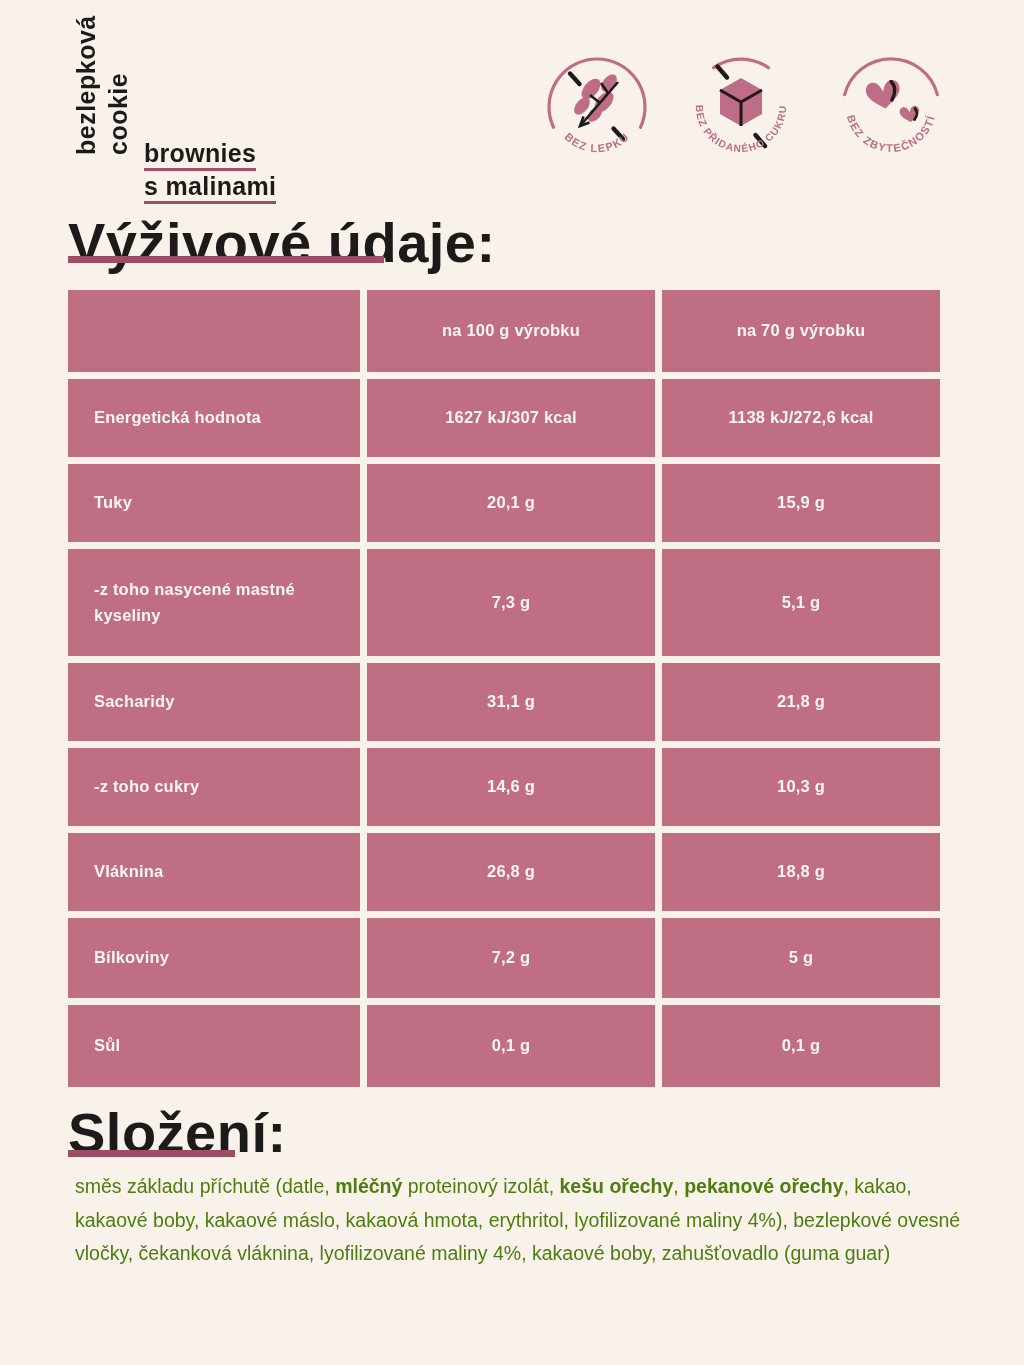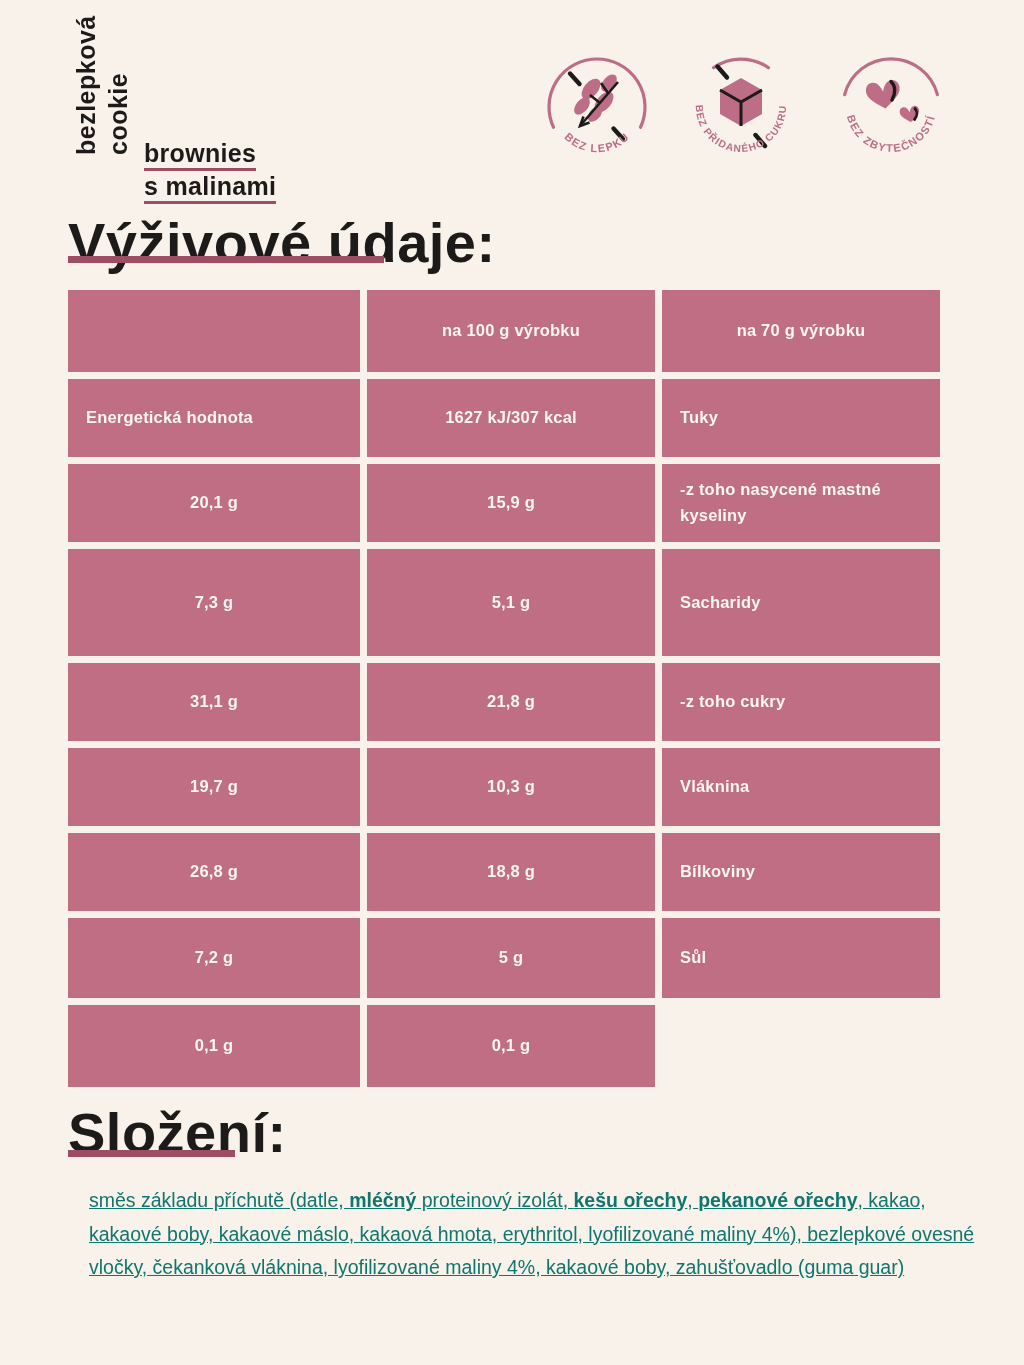--- a/index.html
+++ b/index.html
@@ -66,26 +66,26 @@
     grid-template-columns:292px 288px 278px;
     grid-template-rows:82px 78px 78px 107px 78px 78px 78px 80px 82px;
     gap:7px;
   }
   .cell{
     background:var(--cell);color:var(--cell-text);
     font-weight:700;font-size:16.5px;letter-spacing:.2px;
     display:flex;align-items:center;justify-content:center;
     text-align:center;line-height:1.55;
   }
-  .label-cell{justify-content:flex-start;text-align:left;padding:0 58px 0 18px;}
+  .label-cell{justify-content:flex-start;text-align:left;padding:0 58px 0 26px;}
 
   
   .ingredients{
-    position:absolute;left:75px;top:1170px;width:886px;margin:14px;
-    font-size:19.5px;line-height:33.5px;color:#0f766e;font-weight:400;text-decoration:underline;
+    position:absolute;left:75px;top:1170px;width:886px;margin:0;
+    font-size:19.5px;line-height:33.5px;color:#4d7c0f;font-weight:400;
   }
   .ingredients .b{font-weight:700;}
 </style>
 </head>
 <body>
 
 <div class="page">
 
   <div class="vert vert-1">bezlepková</div>
   <div class="vert vert-2">cookie</div>
@@ -147,31 +147,32 @@
   <h1 id="nutrition-heading" class="big-heading">Výživové údaje:</h1>
   <div class="rule rule-1"></div>
 
   <div class="table">
     <div class="cell"></div>
     <div class="cell">na 100 g výrobku</div>
     <div class="cell">na 70 g výrobku</div>
 
   <div class="cell label-cell">Energetická hodnota</div>
       <div class="cell value-cell">1627 kJ/307 kcal</div>
+      <div class="cell value-cell">1138 kJ/272,6 kcal</div>
       <div class="cell label-cell">Tuky</div>
       <div class="cell value-cell">20,1 g</div>
       <div class="cell value-cell">15,9 g</div>
       <div class="cell label-cell">-z toho nasycené mastné kyseliny</div>
       <div class="cell value-cell">7,3 g</div>
       <div class="cell value-cell">5,1 g</div>
       <div class="cell label-cell">Sacharidy</div>
       <div class="cell value-cell">31,1 g</div>
       <div class="cell value-cell">21,8 g</div>
       <div class="cell label-cell">-z toho cukry</div>
-      <div class="cell value-cell">19,7 g</div>
+      <div class="cell value-cell">14,6 g</div>
       <div class="cell value-cell">10,3 g</div>
       <div class="cell label-cell">Vláknina</div>
       <div class="cell value-cell">26,8 g</div>
       <div class="cell value-cell">18,8 g</div>
       <div class="cell label-cell">Bílkoviny</div>
       <div class="cell value-cell">7,2 g</div>
       <div class="cell value-cell">5 g</div>
       <div class="cell label-cell">Sůl</div>
       <div class="cell value-cell">0,1 g</div>
       <div class="cell value-cell">0,1 g</div>

